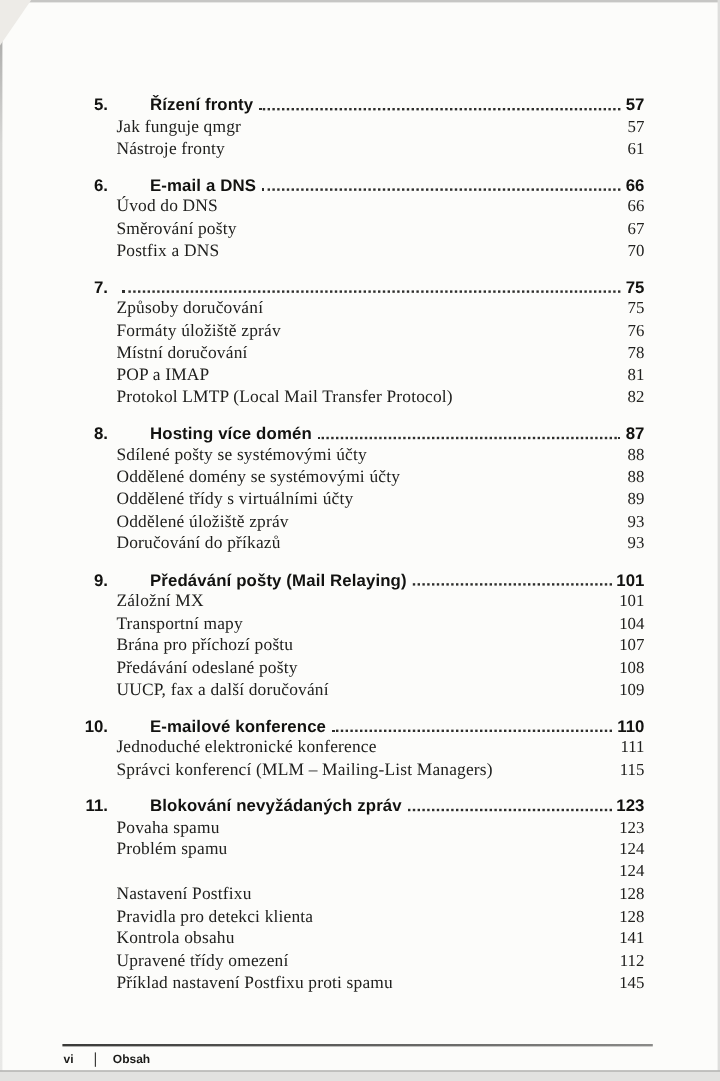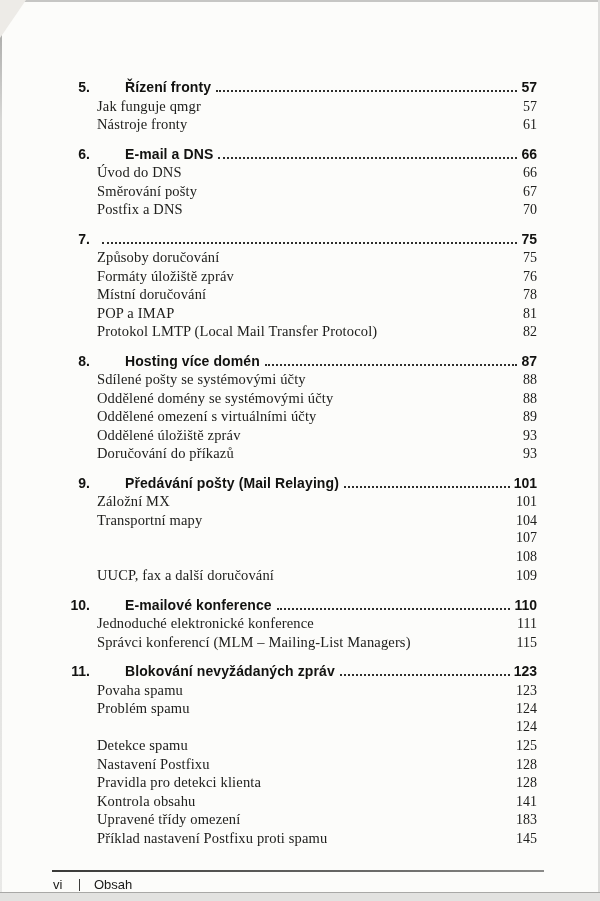--- a/index.html
+++ b/index.html
@@ -55,21 +55,21 @@
   
   .footer-rule {
     position: absolute; left: 52px; top: 870px;
     width: 492px; height: 2px;
     background: linear-gradient(to right, #3a3a38, #6e6e6c 70%, #8a8a88);
   }
   .footer {
     position: absolute; left: 53px; top: 877px;
     display: flex; align-items: center;
     font-family: "Liberation Sans", sans-serif;
-    font-weight: normal; font-size: 13px; color: #1a1a18;
+    font-weight: bold; font-size: 10px; color: #1a1a18;
   }
   .f-num { width: 26px; }
   .f-bar { width: 1px; height: 12px; background: #3c3c3a; margin-right: 14px; }
 </style>
 </head>
 <body>
 
 <div class="page">
   <div class="edge-top"></div>
   <div class="edge-left"></div>
@@ -164,21 +164,21 @@
           <span class="stitle">Sdílené pošty se systémovými účty</span>
           <span class="fill"></span>
           <span class="spg">88</span>
         </div>
         <div class="row sub-row">
           <span class="stitle">Oddělené domény se systémovými účty</span>
           <span class="fill"></span>
           <span class="spg">88</span>
         </div>
         <div class="row sub-row">
-          <span class="stitle">Oddělené omezení s virtuálními účty</span>
+          <span class="stitle">Oddělené třídy s virtuálními účty</span>
           <span class="fill"></span>
           <span class="spg">89</span>
         </div>
         <div class="row sub-row">
           <span class="stitle">Oddělené úložiště zpráv</span>
           <span class="fill"></span>
           <span class="spg">93</span>
         </div>
         <div class="row sub-row">
           <span class="stitle">Doručování do příkazů</span>
@@ -197,24 +197,26 @@
           <span class="stitle">Záložní MX</span>
           <span class="fill"></span>
           <span class="spg">101</span>
         </div>
         <div class="row sub-row">
           <span class="stitle">Transportní mapy</span>
           <span class="fill"></span>
           <span class="spg">104</span>
         </div>
         <div class="row sub-row">
+          <span class="stitle">Brána pro příchozí poštu</span>
           <span class="fill"></span>
           <span class="spg">107</span>
         </div>
         <div class="row sub-row">
+          <span class="stitle">Předávání odeslané pošty</span>
           <span class="fill"></span>
           <span class="spg">108</span>
         </div>
         <div class="row sub-row">
           <span class="stitle">UUCP, fax a další doručování</span>
           <span class="fill"></span>
           <span class="spg">109</span>
         </div>
       </div>
       <div class="chapter">
@@ -250,43 +252,38 @@
         <div class="row sub-row">
           <span class="stitle">Problém spamu</span>
           <span class="fill"></span>
           <span class="spg">124</span>
         </div>
         <div class="row sub-row">
           <span class="fill"></span>
           <span class="spg">124</span>
         </div>
         <div class="row sub-row">
-          <span class="stitle">Detekce spamu</span>
-          <span class="fill"></span>
-          <span class="spg">125</span>
-        </div>
-        <div class="row sub-row">
           <span class="stitle">Nastavení Postfixu</span>
           <span class="fill"></span>
           <span class="spg">128</span>
         </div>
         <div class="row sub-row">
           <span class="stitle">Pravidla pro detekci klienta</span>
           <span class="fill"></span>
           <span class="spg">128</span>
         </div>
         <div class="row sub-row">
           <span class="stitle">Kontrola obsahu</span>
           <span class="fill"></span>
           <span class="spg">141</span>
         </div>
         <div class="row sub-row">
           <span class="stitle">Upravené třídy omezení</span>
           <span class="fill"></span>
-          <span class="spg">183</span>
+          <span class="spg">112</span>
         </div>
         <div class="row sub-row">
           <span class="stitle">Příklad nastavení Postfixu proti spamu</span>
           <span class="fill"></span>
           <span class="spg">145</span>
         </div>
       </div>
     </div>
 
   <div class="footer-rule"></div>

